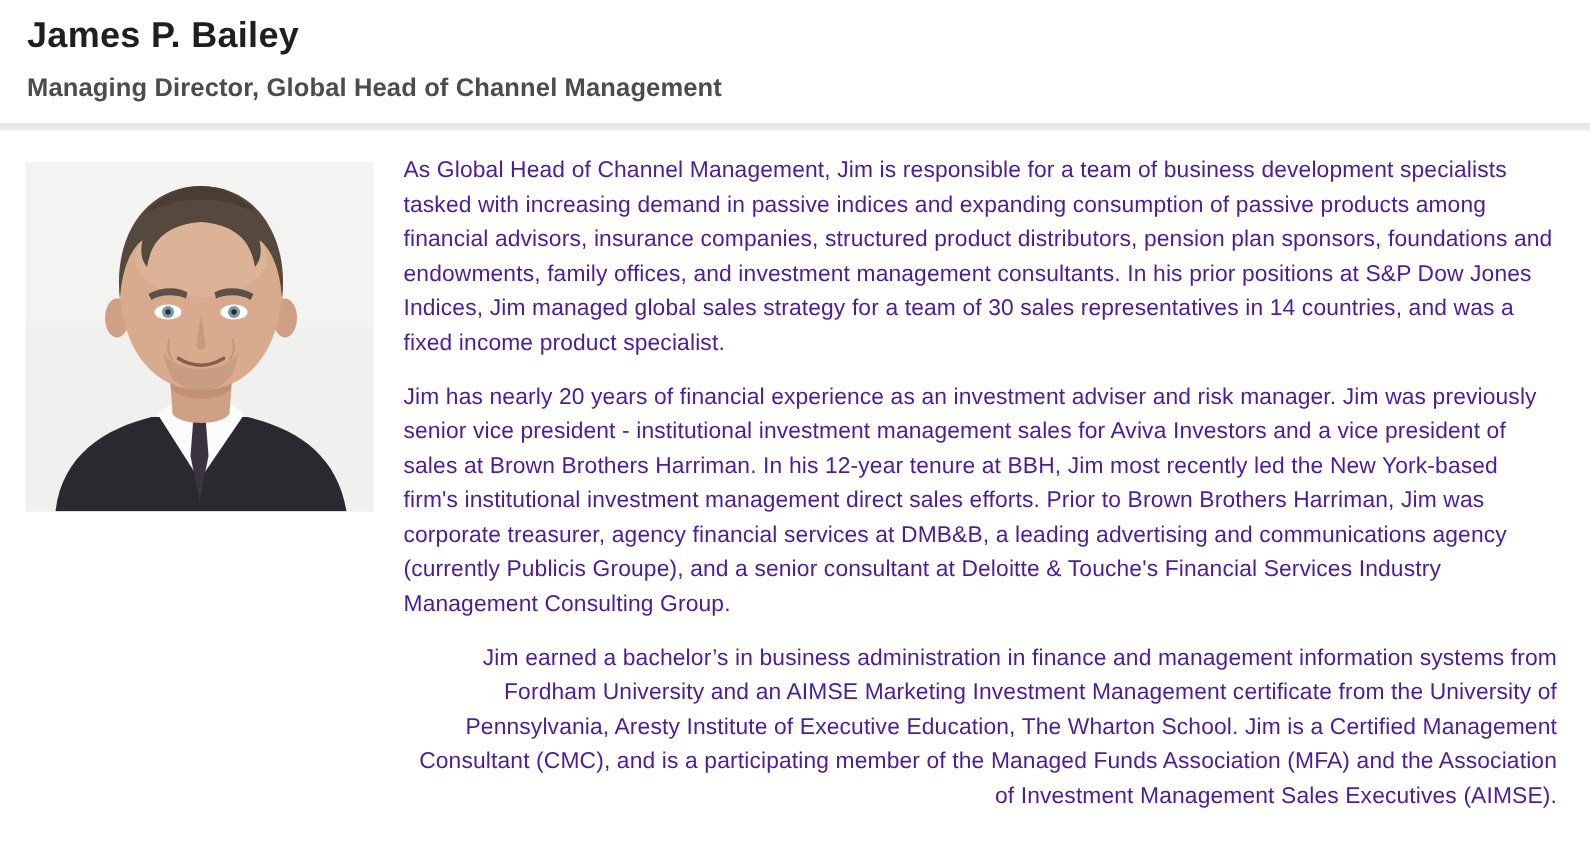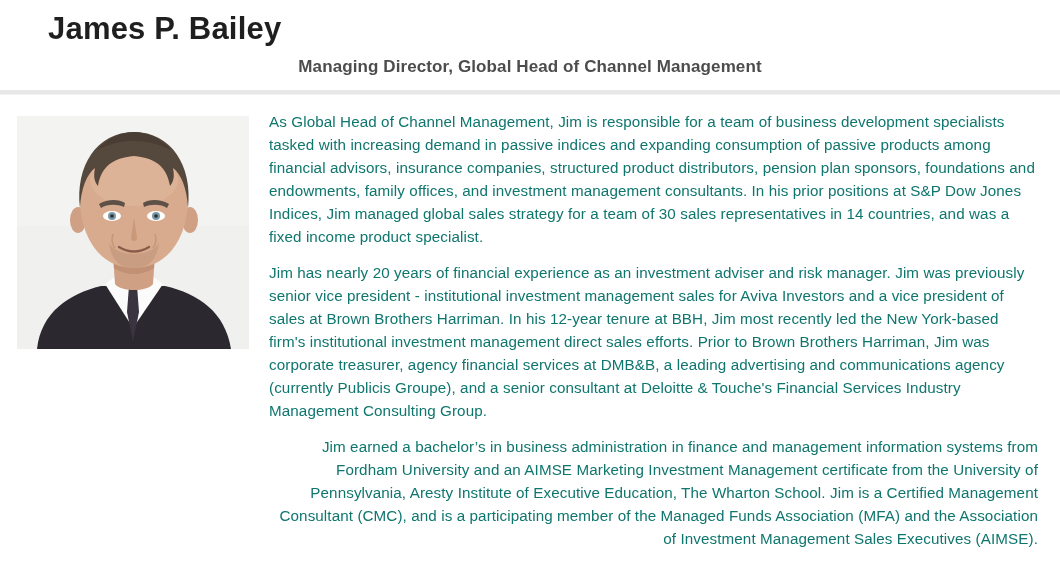--- a/index.html
+++ b/index.html
@@ -8,34 +8,32 @@
     width: 1060px;
     height: 573px;
     overflow: hidden;
     font-family: "Liberation Sans", "DejaVu Sans", sans-serif;
     position: relative;
   }
   .page-header {
     padding: 10px 18px 0 18px;
   }
   .page-title {
-    font-size: 31px;
+    font-size: 24px;
     font-weight: 700;
     color: #1f1f1f;
     letter-spacing: 0.2px;
     line-height: 1.2;
-    margin-left: 30px;
   }
   .page-subtitle {
     margin-top: 10px;
     font-size: 17px;
     font-weight: 700;
     color: #4c4c4c;
     letter-spacing: 0.1px;
-    text-align: center;
   }
   .header-divider {
     margin-top: 13px;
     width: 100%;
     height: 5px;
     background: #e7e7e7;
     border-bottom: 1px solid #f3f3f3;
   }
   .bio-section {
     display: flex;
@@ -52,21 +50,21 @@
   .headshot svg { display: block; width: 100%; height: 100%; }
   .bio-text {
     flex: 1 1 auto;
     margin-left: 20px;
     margin-top: -6px;
     max-width: 770px;
   }
   .bio-text p {
     font-size: 15.2px;
     line-height: 23px;
-    color: #0f766e;
+    color: #4c1d95;
     margin-bottom: 13px;
     letter-spacing: 0.1px;
   }
   .bio-text p:last-child { margin-bottom: 0; text-align: right; }
 </style>
 </head>
 <body>
 
 <div class="page-header">
   <h1 class="page-title">James P. Bailey</h1>

